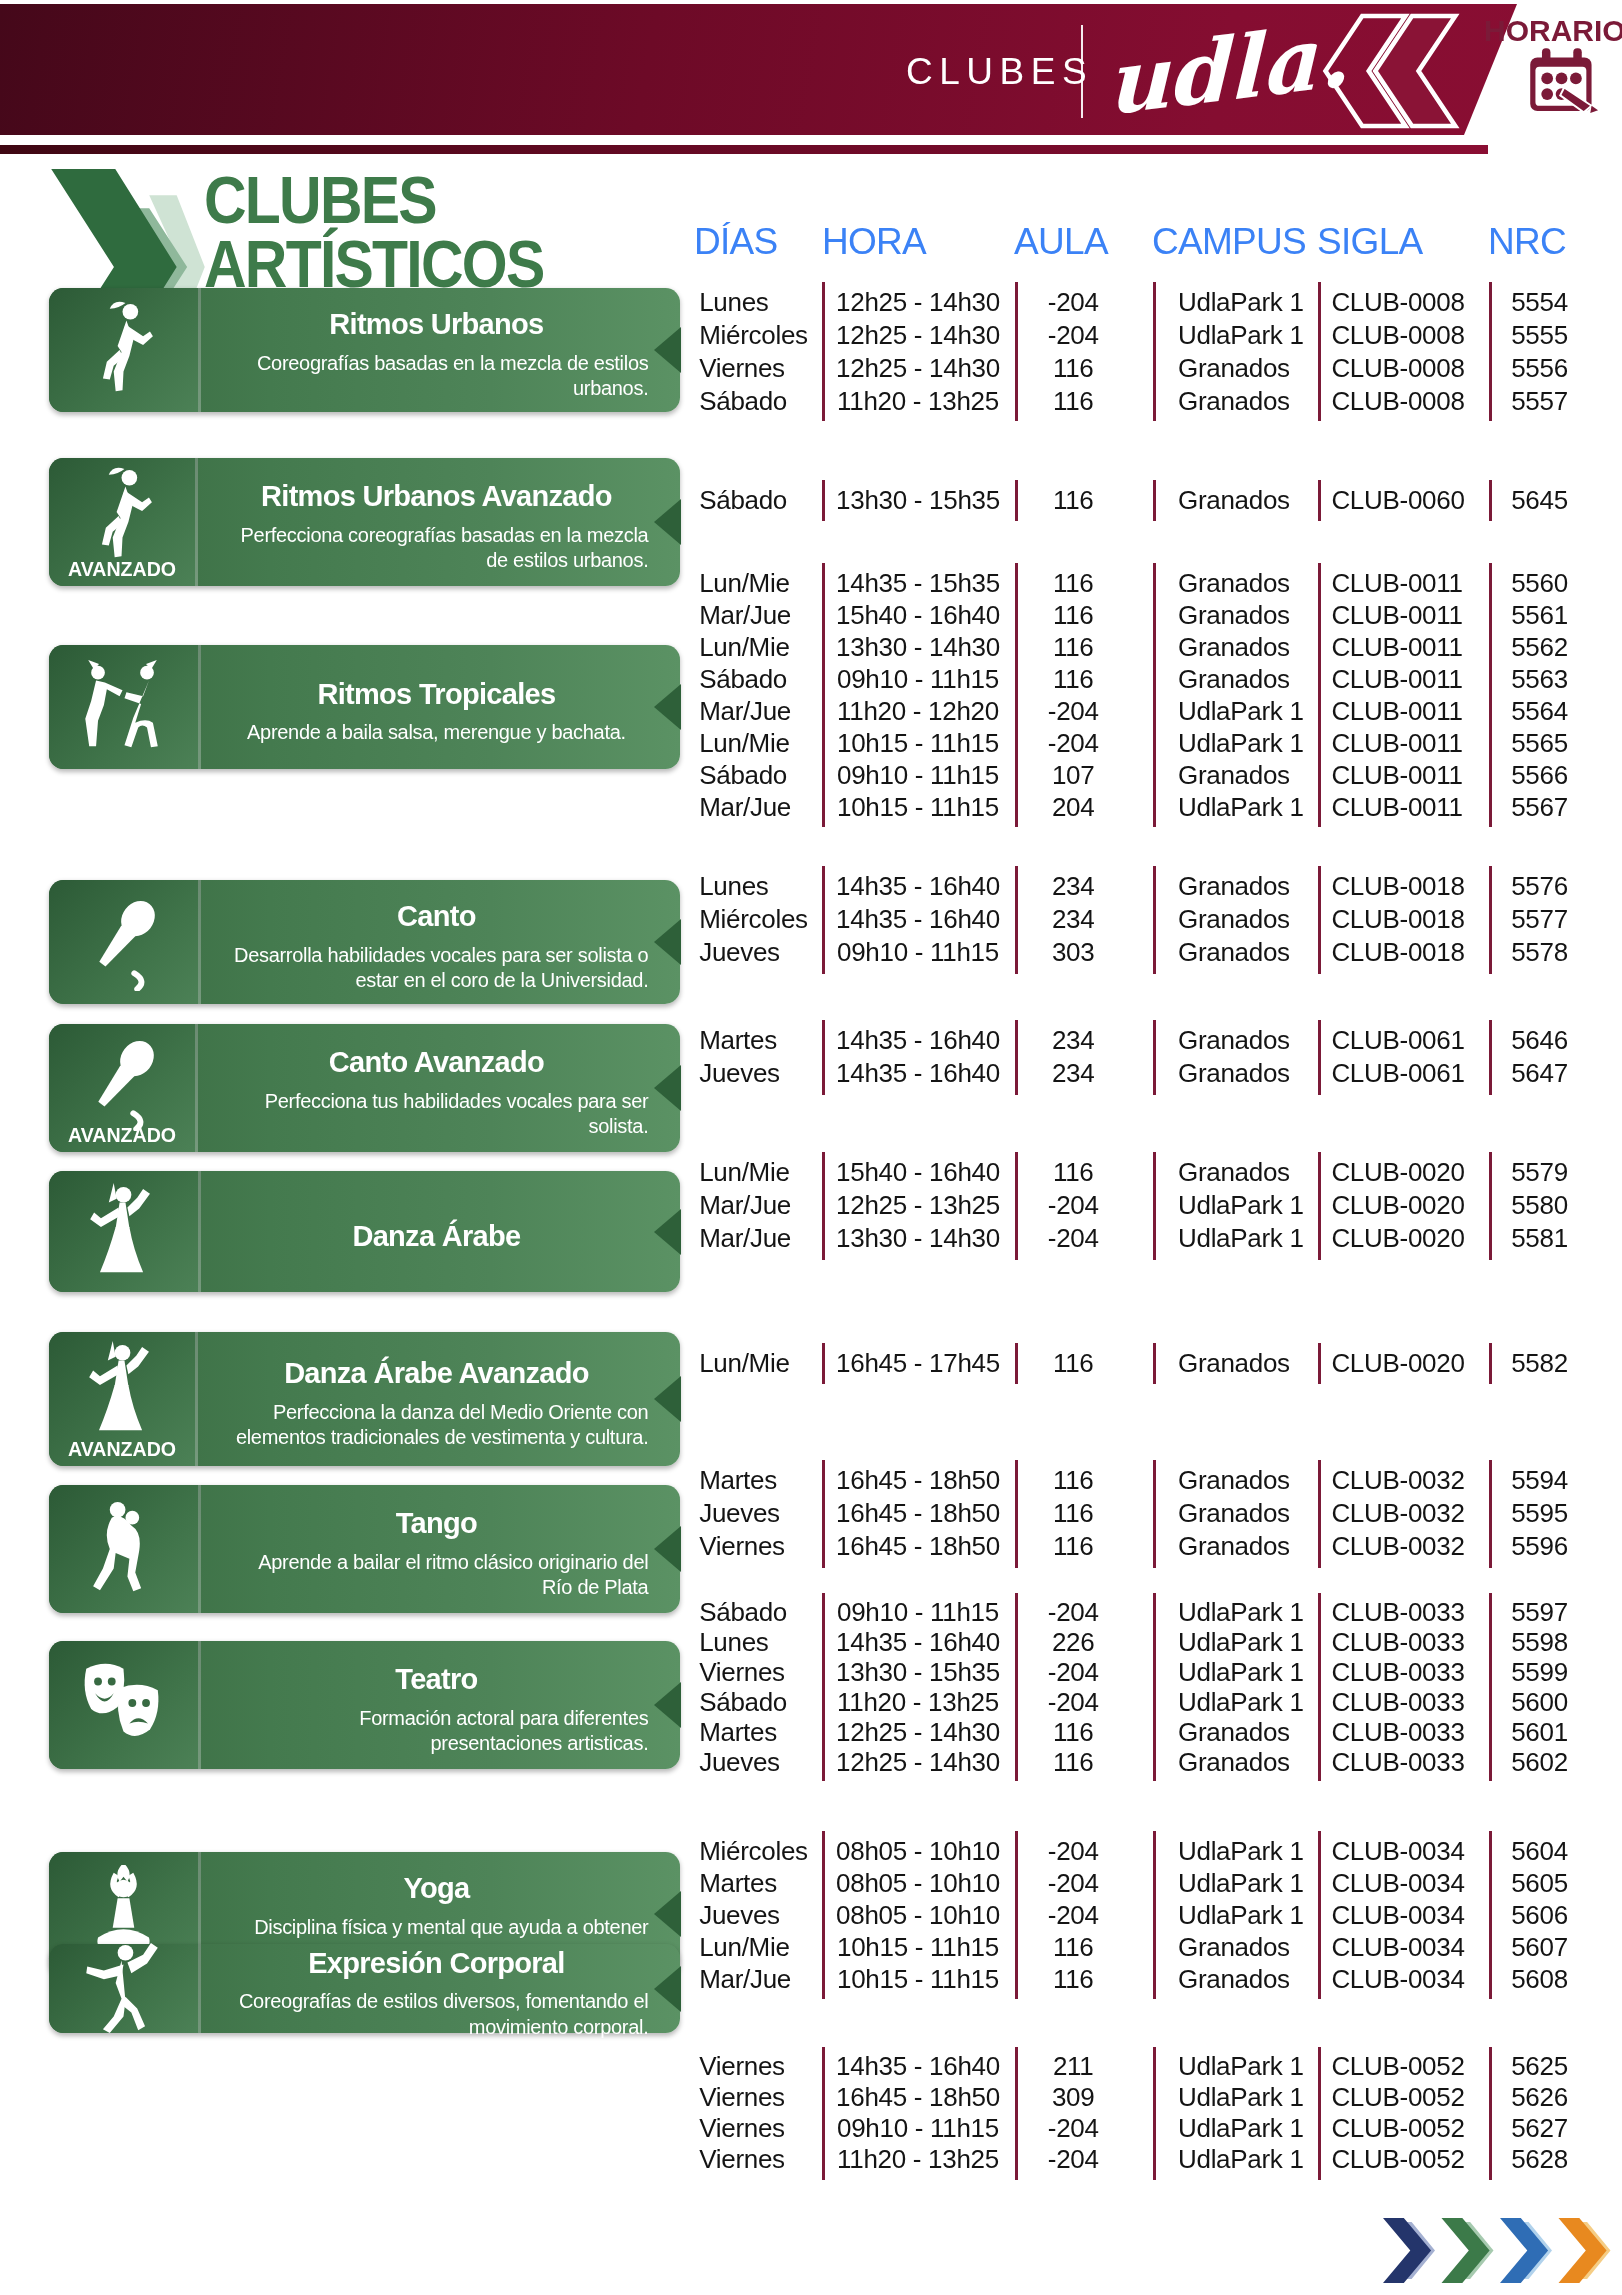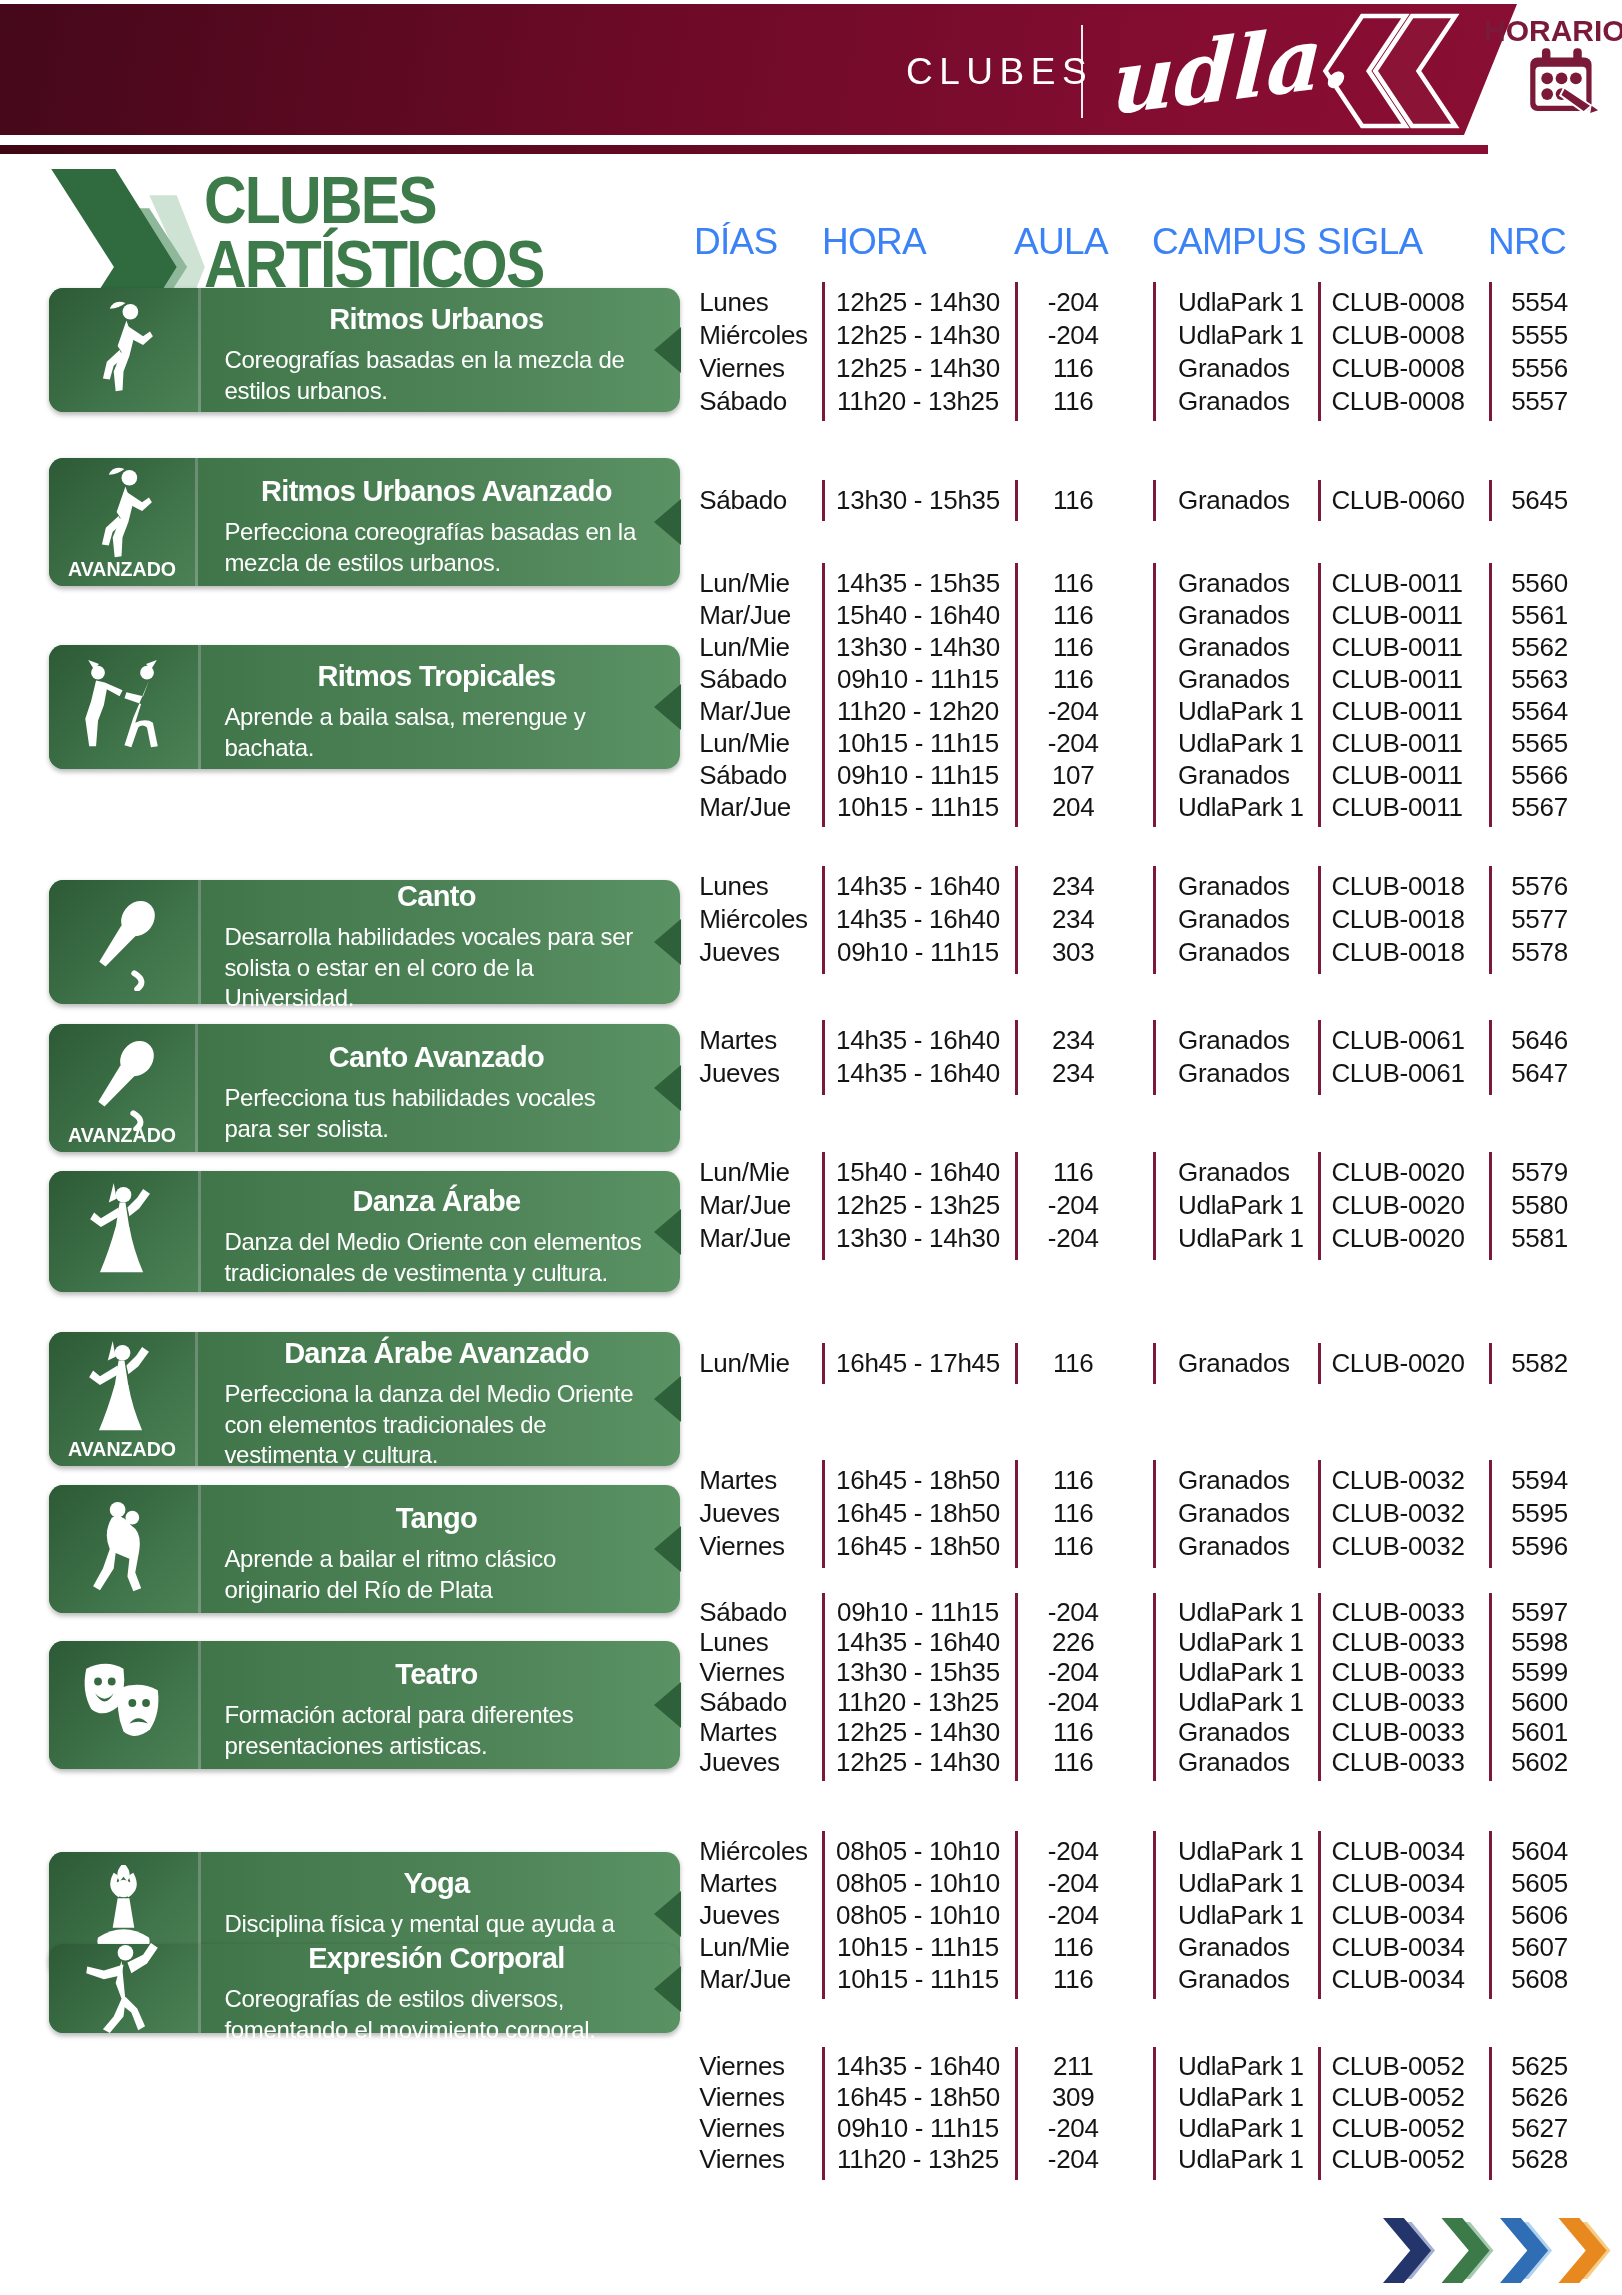--- a/index.html
+++ b/index.html
@@ -65,21 +65,21 @@
   .adv{
     position:absolute;bottom:5.2px;left:0;width:100%;text-align:center;color:#fff;
     font-size:19.6px;font-weight:700;letter-spacing:0px;
   }
   .card-body{
     position:absolute;left:153px;right:9.2px;top:0;bottom:0;display:flex;
     flex-direction:column;align-items:center;justify-content:center;gap:9.2px;
   }
   .card-title{color:#fff;font-size:29px;font-weight:700;letter-spacing:-0.7px;text-align:center;margin-top:10px;}
   .card-desc{
-    color:#fff;font-size:24px;line-height:1.28;text-align:left;max-width:424px;
+    color:#fff;font-size:20px;line-height:1.28;text-align:right;max-width:424px;
     letter-spacing:-0.3px;
   }
   .notch{
     position:absolute;right:-0.7px;top:50%;transform:translateY(-50%);width:0;height:0;
     border-top:23.6px solid transparent;border-bottom:23.6px solid transparent;
     border-right:27.5px solid #2e6039;
   }
   
   .tgroup{position:absolute;left:694px;width:929px;}
   .vline{position:absolute;width:2.6px;background:#7b1a38;top:-3.9px;}
@@ -442,21 +442,20 @@
               <path d="M46 20 L42 46 L56 46 L52 20 Z"></path>
               <path d="M45 25 L27 36 L20 30 L16 37 L27 45 L46 34 Z"></path>
               <path d="M54 25 L64 15 L70 6 L77 11 L66 26 L56 34 Z"></path>
               <path d="M42 45 Q35 70 26 91 L70 91 Q60 68 56 45 Z"></path>
             </g>
           </svg>
         </span>
       </div>
       <div class="card-body">
         <div class="card-title">Danza Árabe</div>
-        <div class="card-desc">Danza del Medio Oriente con elementos tradicionales de vestimenta y cultura.</div>
       </div>
       <div class="notch"></div>
     </div>
     <div class="tgroup" style="top: 1156px;">
       <div class="vline" style="left: 128px; height: 108px;"></div>
       <div class="vline" style="left: 321px; height: 108px;"></div>
       <div class="vline" style="left: 459px; height: 108px;"></div>
       <div class="vline" style="left: 624px; height: 108px;"></div>
       <div class="vline" style="left: 795px; height: 108px;"></div>
       <div class="trow" style="height: 33px;">

